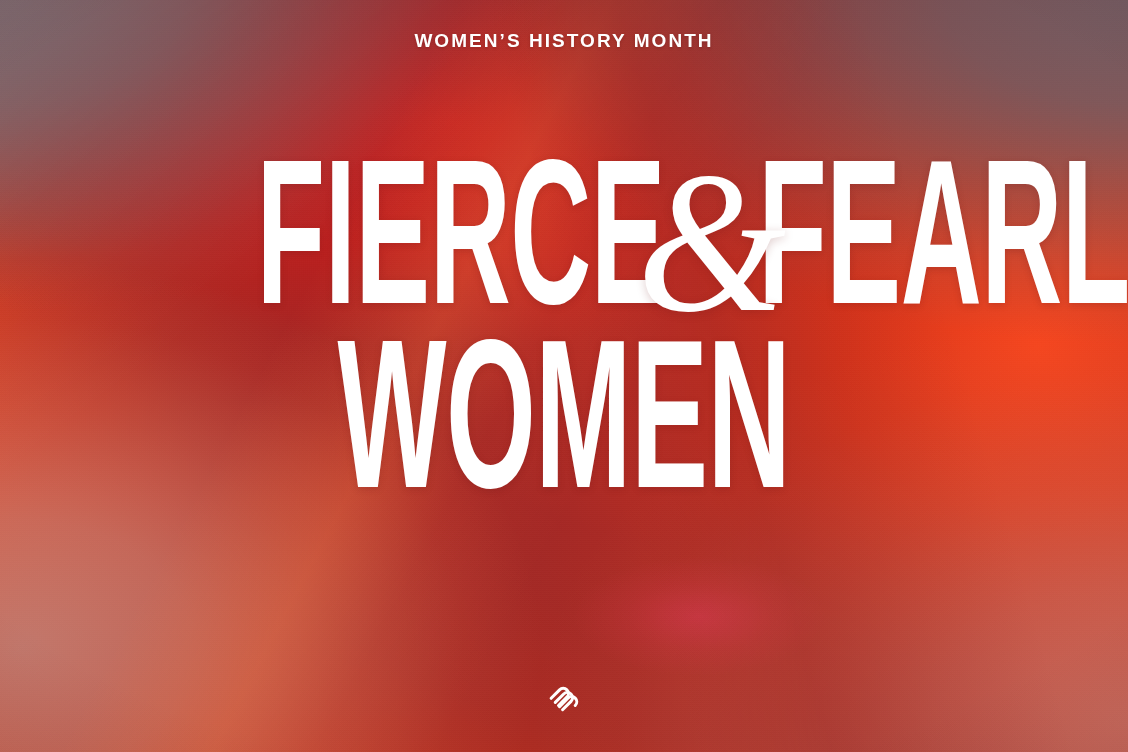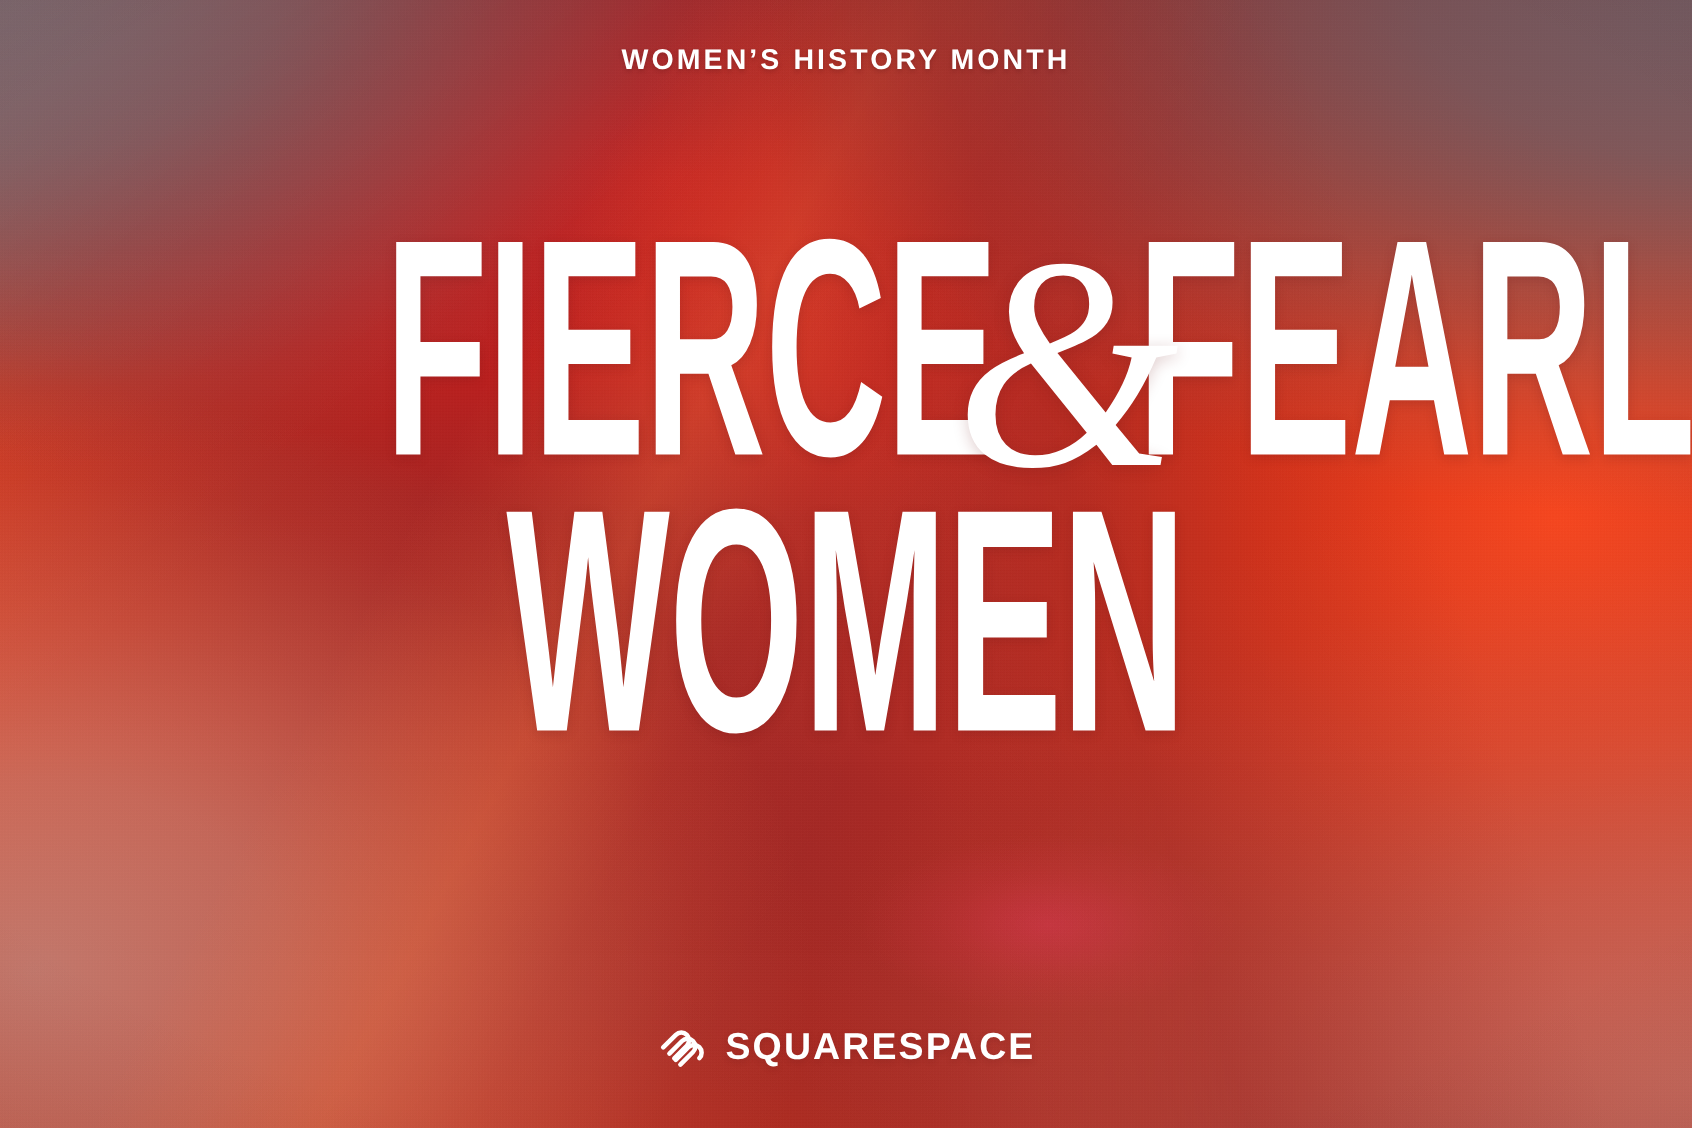--- a/index.html
+++ b/index.html
@@ -339,17 +339,16 @@
 
 
     <div class="logo-lockup">
       <svg class="logo-mark" viewBox="0 0 46 40" aria-hidden="true">
         <g fill="none" stroke="#ffffff" stroke-width="4.1" stroke-linecap="round">
           <path d="M5.6 20.4 L17.0 9.0 a7.0 7.0 0 0 1 9.9 9.9 L15.6 30.2"></path>
           <path d="M11.2 26.0 L22.6 14.6 a7.0 7.0 0 0 1 9.9 9.9 L21.1 35.9"></path>
           <path d="M16.9 31.6 L28.3 20.2 a7.0 7.0 0 0 1 9.9 9.9"></path>
         </g>
       </svg>
-      <span class="logo-word">SQUARESPACE</span>
     </div>
 
   </div>
 </div>
 
 </body></html>

